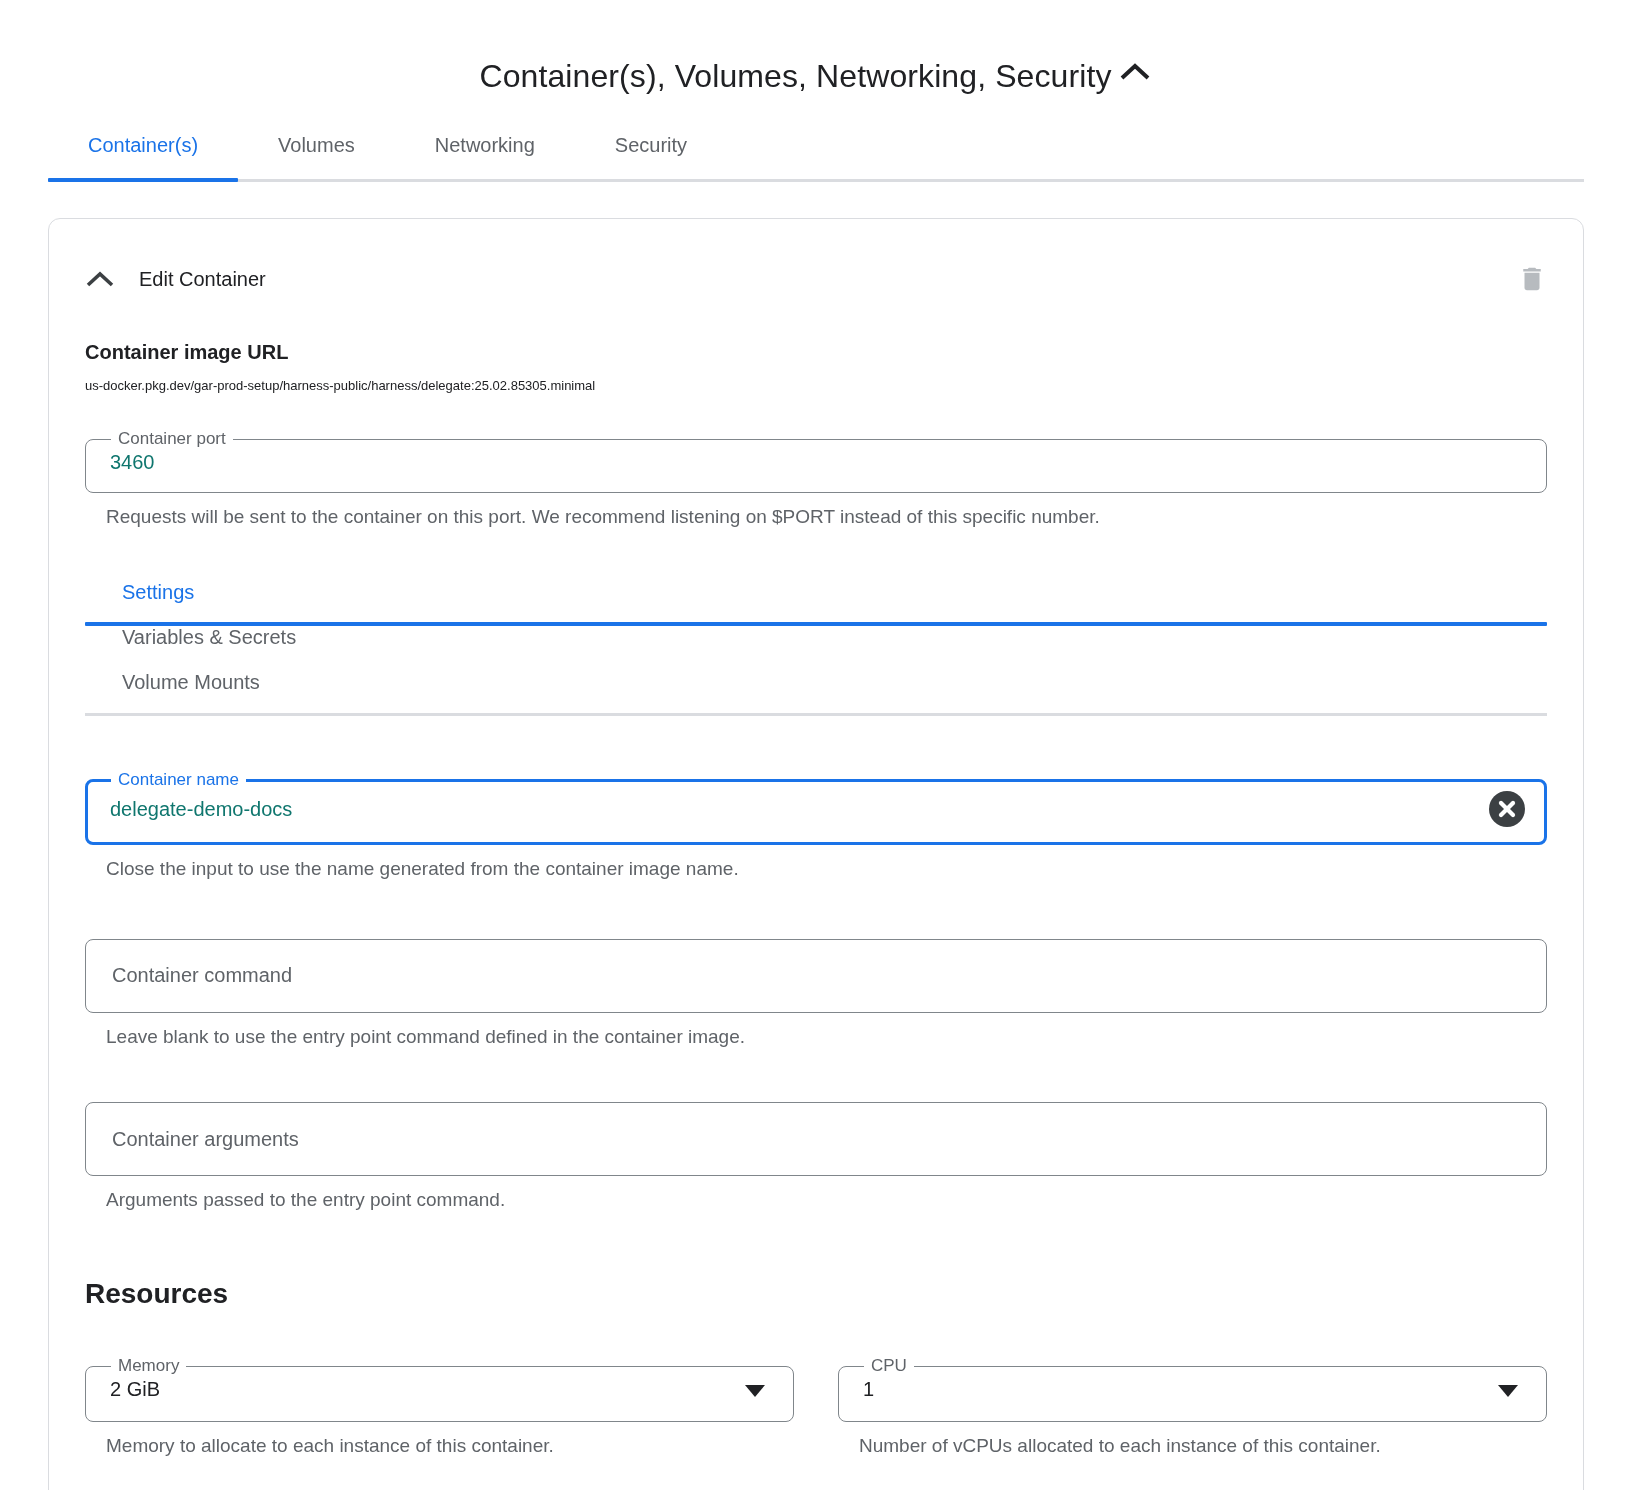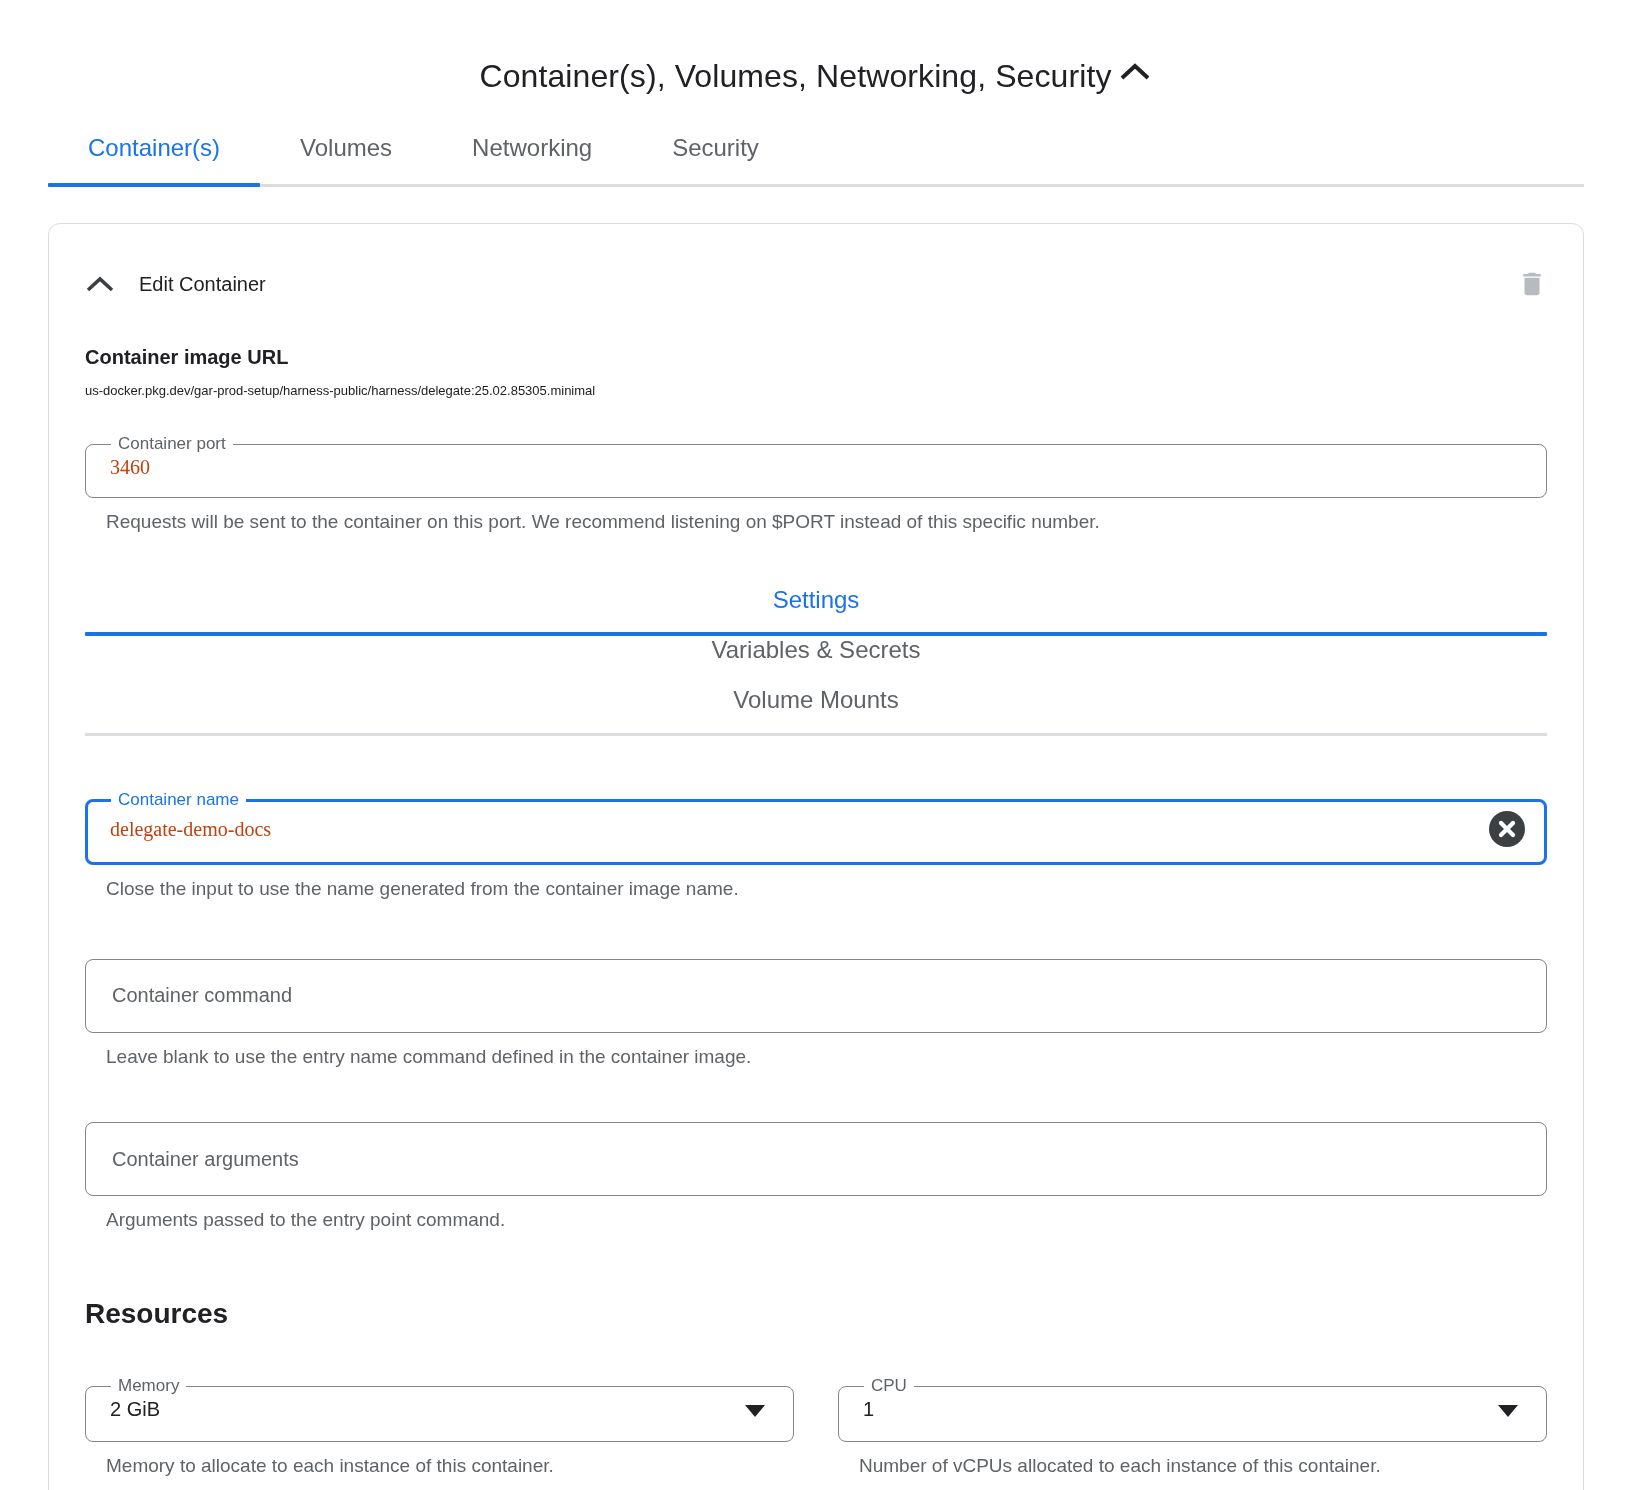--- a/index.html
+++ b/index.html
@@ -26,22 +26,22 @@
 
   
   .tabbar { position: relative; display: flex; }
   .tabbar::after {
     content: ""; position: absolute; left: 0; right: 0; bottom: 0;
     height: 3px; background: #dadce0;
   }
   .main-tabs { margin: 38px 0 0 48px; width: 1536px; }
   .sub-tabs  { margin: 50px 0 0 0; width: 100%; flex-direction: column; }
   .tab {
-    position: relative; font-size: 24px; color: #5f6368;
-    padding: 0 40px 25px 40px; cursor: pointer; white-space: nowrap; text-align: center;
+    position: relative; font-size: 20px; color: #5f6368;
+    padding: 0 40px 25px 40px; cursor: pointer; white-space: nowrap;
   }
   .sub-tabs .tab { padding: 0 37px 22px 37px; }
   .tab.active { color: #1a73e8; }
   .tab.active::after {
     content: ""; position: absolute; left: 0; right: 0; bottom: 0;
     height: 4px; background: #1a73e8; z-index: 1; border-radius: 1px;
   }
 
   
   .card {
@@ -65,22 +65,22 @@
     padding: 0 18px 16px 18px;
   }
   fieldset.field legend {
     font-size: 17px; color: #5f6368; padding: 0 7px; margin-left: 7px; line-height: 1.2;
   }
   fieldset.field.focused { border: 3px solid #1a73e8; padding: 0 16px 14px 16px; }
   fieldset.field.focused legend { color: #1a73e8; }
   .field-row { display: flex; align-items: center; }
   .field input {
     border: none; outline: none; background: transparent;
-    font-family: Liberation Serif, serif;
-    font-size: 20px; color: #c2410c; width: 100%; padding: 2px 0 2px 6px;
+    font-family: Liberation Sans, sans-serif;
+    font-size: 20px; color: #0f766e; width: 100%; padding: 2px 0 2px 6px;
   }
   .plainbox {
     margin-top: 56px; height: 74px;
     border: 1px solid #80868b; border-radius: 8px;
     display: flex; align-items: center; padding: 0 24px;
   }
   .plainbox input {
     border: none; outline: none; background: transparent; width: 100%;
     font-family: "Liberation Sans", sans-serif; font-size: 20px; color: #202124;
   }
@@ -170,21 +170,21 @@
             <line x1="25" y1="13" x2="13" y2="25" stroke="#fff" stroke-width="4.2" stroke-linecap="round"></line>
           </svg>
         </button>
       </div>
     </fieldset>
     <p class="helper">Close the input to use the name generated from the container image name.</p>
 
     <div class="plainbox">
       <input type="text" placeholder="Container command" style="">
     </div>
-    <p class="helper">Leave blank to use the entry name command defined in the container image.</p>
+    <p class="helper">Leave blank to use the entry point command defined in the container image.</p>
 
     <div class="plainbox" style="margin-top:52px;">
       <input type="text" placeholder="Container arguments" style="">
     </div>
     <p class="helper">Arguments passed to the entry point command.</p>
 
     <h3 class="resources-heading">Resources</h3>
 
     <div class="res-row">
       <div class="res-col">

